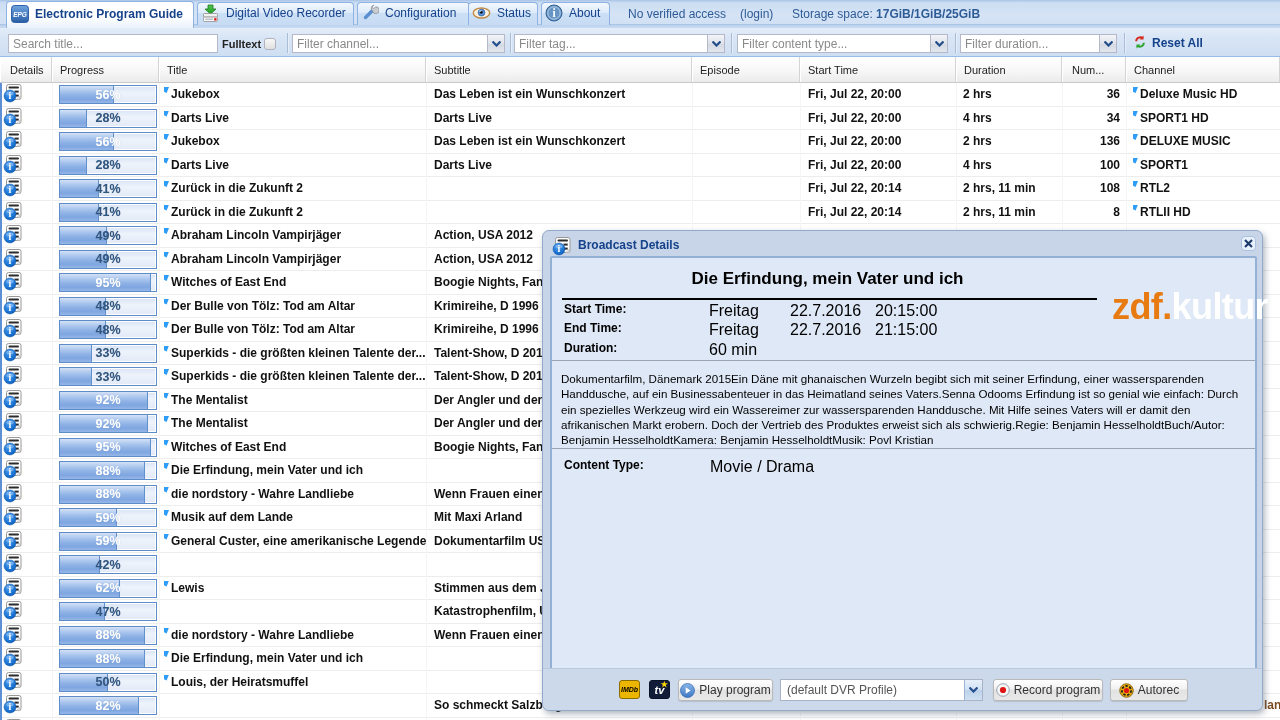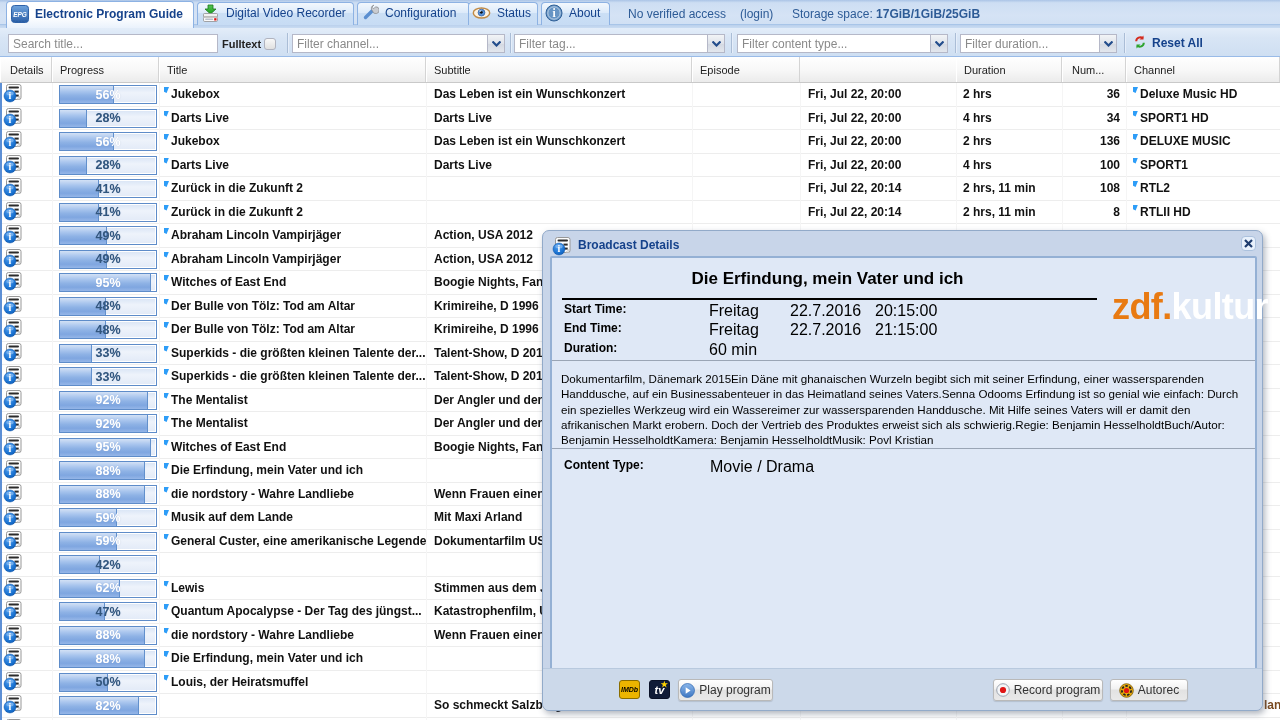--- a/index.html
+++ b/index.html
@@ -149,20 +149,21 @@
       <path d="M10.8 7.8 A4 4 0 0 1 4 10.6" fill="none" stroke="#2da32d" stroke-width="2"></path>
       <path d="M3.5 13.5 L3.5 9.5 L7.5 9.5 Z" fill="#2da32d"></path>
     </svg></div>
 <div class="abs" style="left:1152px;top:36px;font-size:12px;font-weight:bold;color:#15428b">Reset All</div>
 <div id="ghead">
 <div class="hcell" style="left:0px;width:52px;padding-left:10px">Details</div>
 <div class="hcell" style="left:52px;width:107px;padding-left:8px">Progress</div>
 <div class="hcell" style="left:159px;width:267px;padding-left:8px">Title</div>
 <div class="hcell" style="left:426px;width:266px;padding-left:8px">Subtitle</div>
 <div class="hcell" style="left:692px;width:108px;padding-left:8px">Episode</div>
+<div class="hcell" style="left:800px;width:156px;padding-left:8px">Start Time</div>
 <div class="hcell" style="left:956px;width:106px;padding-left:8px">Duration</div>
 <div class="hcell" style="left:1062px;width:64px;padding-left:10px">Num...</div>
 <div class="hcell" style="left:1126px;width:154px;padding-left:8px">Channel</div>
 </div>
 <div id="gbody">
 <div class="row">
 <span class="vline" style="left:50px"></span>
 <span class="vline" style="left:157px"></span>
 <span class="vline" style="left:424px"></span>
 <span class="vline" style="left:690px"></span>
@@ -768,21 +769,20 @@
 <rect x="12.5" y="10.6" width="4.2" height="2" fill="#2b2b2b"></rect>
 <path d="M14.5 15.5 L18 12.4 L18 15.5 Z" fill="#e8e8e8" stroke="#aaa" stroke-width="0.5"></path>
 <circle cx="8" cy="12" r="6" fill="url(#bg1)" stroke="#0b52a8" stroke-width="0.5"></circle>
 <ellipse cx="8" cy="9.4" rx="3.7" ry="1.9" fill="#7db4ef" opacity="0.85"></ellipse>
 <text x="8" y="15.4" font-family="Liberation Serif" font-size="10" font-weight="bold" fill="#fff" text-anchor="middle">i</text>
 </svg>
 <span class="pb">
         <span class="pbf" style="width:45.1px"></span>
         <span class="pbt" style="color:#31567e">47%</span>
       </span>
-<span class="cell" style="left:162px;width:262px"><i class="mk"></i>Quantum Apocalypse - Der Tag des jüngst...</span>
 <span class="cell" style="left:432px;width:258px">Katastrophenfilm, USA</span>
 </div>
 <div class="row">
 <span class="vline" style="left:50px"></span>
 <span class="vline" style="left:157px"></span>
 <span class="vline" style="left:424px"></span>
 <span class="vline" style="left:690px"></span>
 <span class="vline" style="left:798px"></span>
 <span class="vline" style="left:954px"></span>
 <span class="vline" style="left:1060px"></span>
@@ -942,20 +942,27 @@
 <div id="dfoot"><svg width="0" height="0">
         <defs>
           <linearGradient id="pbg" x1="0" y1="0" x2="0" y2="1">
             <stop offset="0" stop-color="#8ab6ea"></stop>
             <stop offset="1" stop-color="#3e77c2"></stop>
           </linearGradient>
         </defs>
       </svg><div class="abs" style="left:76px;top:11px;width:21px;height:19px;background:#ecb500;border:1px solid #8a6d00;border-radius:3px;color:#000;font-size:7px;font-weight:bold;display:flex;align-items:center;justify-content:center;font-style:italic">IMDb</div><div class="abs" style="left:106px;top:11px;width:21px;height:19px;background:#101c38;border:1px solid #0a1228;border-radius:3px;color:#fff;font-size:11px;font-weight:bold;display:flex;align-items:center;justify-content:center;font-style:italic">tv<span style="position:absolute;right:1px;top:-1px;color:#ffd400;font-size:8px;font-style:normal">★</span></div><div class="fbtn" style="left:135px;width:95px"><svg width="15" height="15" viewBox="0 0 15 15" style="margin-right:4px">
           <circle cx="7.5" cy="7.5" r="7" fill="url(#pbg)" stroke="#2d66b0" stroke-width="0.7"></circle>
           <path d="M5.7 4.2 L10.6 7.5 L5.7 10.8 Z" fill="#fff"></path>
-        </svg>Play program</div><div class="fbtn" style="left:450px;width:110px"><svg width="14" height="14" viewBox="0 0 14 14" style="margin-right:4px">
+        </svg>Play program</div><div class="abs" style="left:237px;top:10px;width:203px;height:22px;background:#fff;border:1px solid #aab2c8;font-size:12px;color:#555">
+        <span style="position:absolute;left:6px;top:3px">(default DVR Profile)</span>
+        <span class="trig" style="width:18px;height:20px;background:linear-gradient(180deg,#e8f0fa 0,#cfe0f2 50%,#bcd2ea 51%,#cfe0f2 100%);border-left:1px solid #9db4d2">
+          <svg class="chev" viewBox="0 0 9 6">
+            <path d="M0.5 0.5 L4.5 4.5 L8.5 0.5" fill="none" stroke="#234d8c" stroke-width="2.2"></path>
+          </svg>
+        </span>
+      </div><div class="fbtn" style="left:450px;width:110px"><svg width="14" height="14" viewBox="0 0 14 14" style="margin-right:4px">
           <circle cx="7" cy="7" r="6.3" fill="#f4f6f8" stroke="#9aa4b0" stroke-width="1"></circle>
           <circle cx="7" cy="7" r="3.1" fill="#e01616"></circle>
         </svg>Record program</div><div class="fbtn" style="left:567px;width:78px"><svg width="15" height="15" viewBox="0 0 15 15" style="margin-right:4px">
           <circle cx="7.5" cy="7.5" r="6.8" fill="#e8a90c" stroke="#7a5a06" stroke-width="0.8"></circle>
           <circle cx="7.5" cy="7.5" r="4.6" fill="none" stroke="#222" stroke-width="1.8" stroke-dasharray="2.4 1.6"></circle>
           <circle cx="7.5" cy="7.5" r="2.6" fill="#e01616"></circle>
         </svg>Autorec</div></div>
 </div>
 </body></html>

